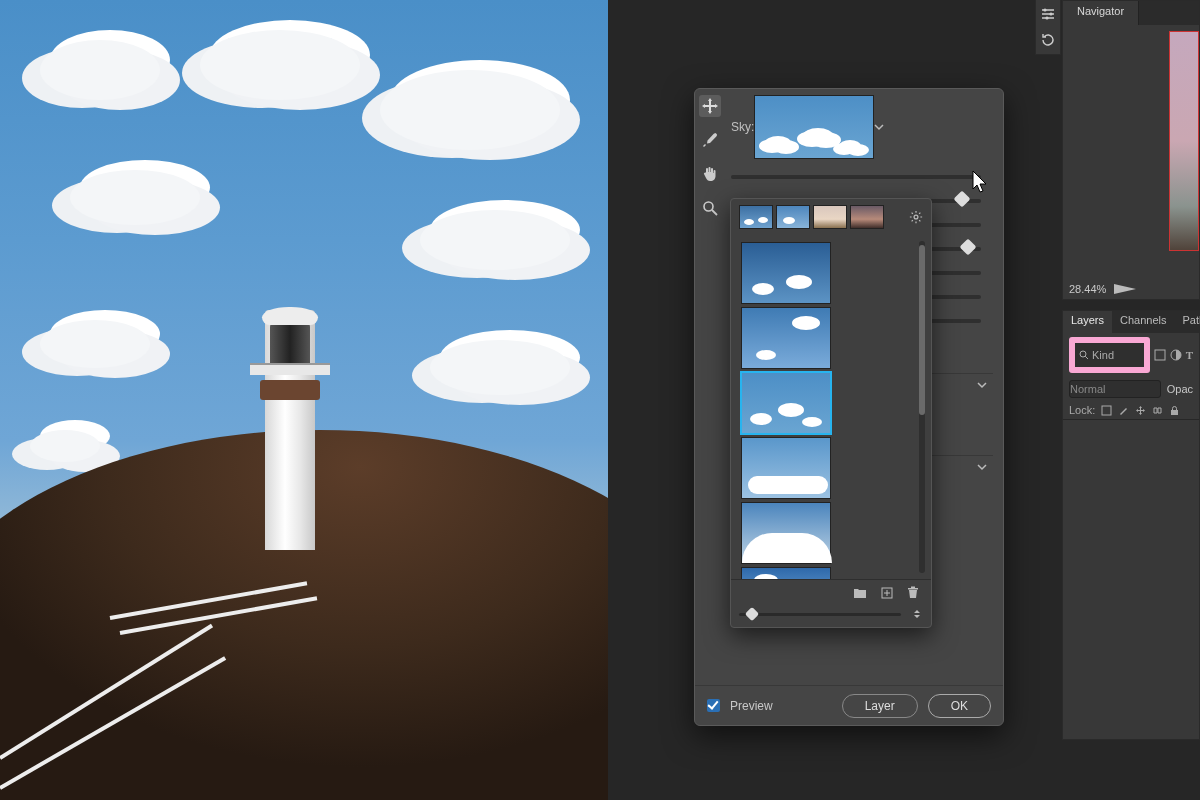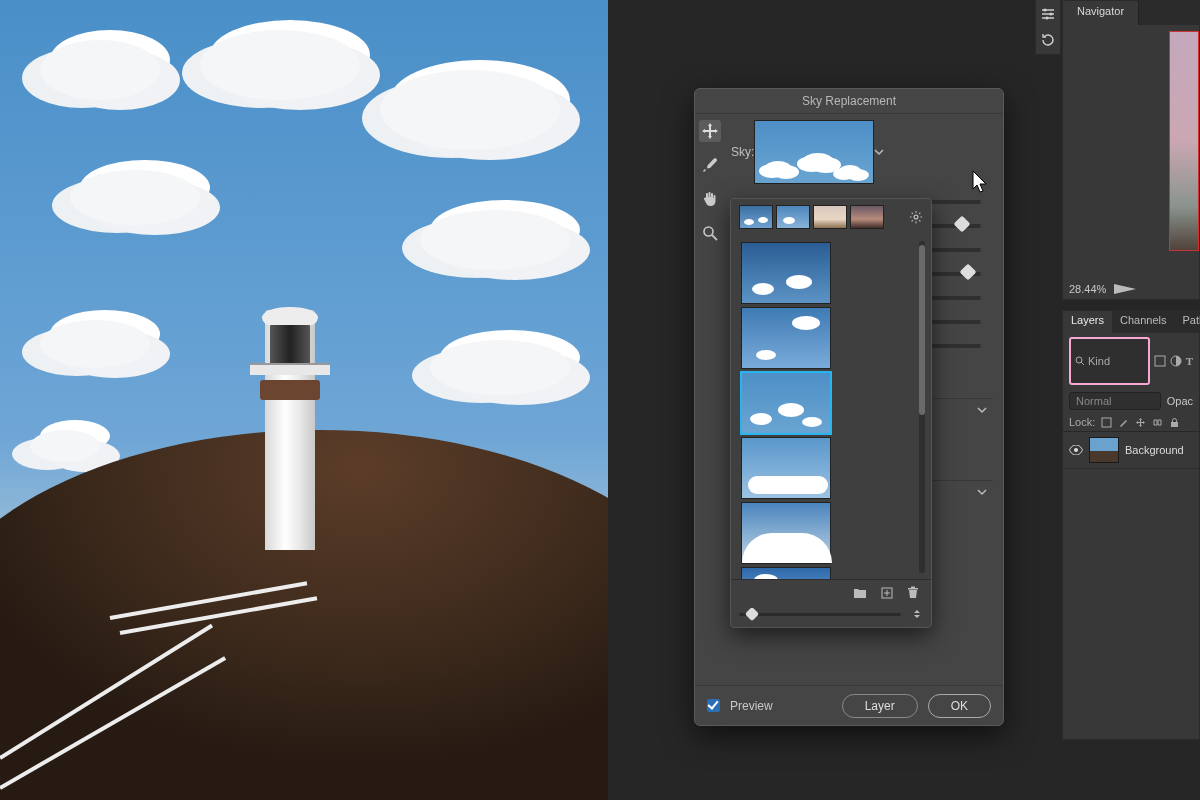--- a/index.html
+++ b/index.html
@@ -131,24 +131,24 @@
                border:1px solid #c33;}
   .nav-zoom { position:absolute; left:6px; bottom:4px; right:6px; display:flex; align-items:center; gap:8px; font-size:11px;}
   .nav-zoom .tri{width:0;height:0;border-left:22px solid #bbb;border-top:5px solid transparent;border-bottom:5px solid transparent;}
 
   
   .layers-panel { left:1062px; top:310px; width:138px; height:430px;}
   .lay-tabs { display:flex; background:#2b2b2b; height:22px; font-size:11px;}
   .lay-tabs div{ padding:3px 8px; color:#bbb;}
   .lay-tabs div.active{ background:#383838; color:#e8e8e8;}
   .lay-row1 { display:flex; align-items:center; padding:4px 6px; gap:4px; font-size:11px; color:#aaa;}
-  .kind-dd { flex:1; background:#2f2f2f; border:2px solid #f9a8d4; border-radius:3px;
-             padding:16px 4px; display:flex; align-items:center; gap:3px;}
+  .kind-dd { flex:1; background:#2f2f2f; border:6px solid #f9a8d4; border-radius:3px;
+             padding:6px 4px; display:flex; align-items:center; gap:3px;}
   .mode-row { display:flex; align-items:center; padding:3px 6px; gap:6px; font-size:11px;}
-  .mode-dd { flex:1; background:#2f2f2f;border:1px solid #222;border-radius:3px;padding:2px 6px;color:#888;}
+  .mode-dd { flex:1; background:#2f2f2f;border:1px solid #222;border-radius:3px;padding:2px 0;color:#888;}
   .lock-row { display:flex; align-items:center; gap:6px; padding:3px 6px; color:#aaa; font-size:11px;}
   .layer-list { border-top:1px solid #272727;}
   .layer { display:flex; align-items:center; gap:6px; padding:5px 6px; border-bottom:1px solid #2c2c2c;}
   .layer .eye{ width:14px; color:#ddd; text-align:center;}
   .layer .lthumb{ width:30px; height:26px; border:1px solid #1a1a1a; background:#fff;}
   .layer .lthumb.scene{ background:linear-gradient(#6aa2cf 55%,#4b382c 55%);}
   .layer .lname{ font-size:11px; color:#ddd;}
 
   
   .cursor{position:absolute; left:972px; top:170px; color:#fff; font-size:20px; pointer-events:none;}
@@ -183,21 +183,20 @@
     <div class="rail" style="left:0;bottom:40px;width:250px;transform:rotate(-32deg);"></div>
     <div class="rail" style="left:0;bottom:10px;width:260px;transform:rotate(-30deg);"></div>
     <div class="rail" style="left:110px;bottom:180px;width:200px;transform:rotate(-10deg);"></div>
     <div class="rail" style="left:120px;bottom:165px;width:200px;transform:rotate(-10deg);"></div>
   </div>
 </div>
 
 <div class="workspace"></div>
 
 <div class="dialog">
-  <div class="dialog-title">Sky Replacement</div>
 
   <div class="dialog-body">
     <div class="tool-col">
       <div class="tool-btn active">
         <svg width="16" height="16" viewBox="0 0 16 16">
             <path fill="#ddd" d="M8 0l2 3H9v4h4V6l3 2-3 2V9H9v4h1l-2 3-2-3h1V9H3v1L0 8l3-2v1h4V3H6z"></path>
           </svg>
       </div>
       <div class="tool-btn">
         <svg width="16" height="16" viewBox="0 0 16 16">
@@ -449,30 +448,20 @@
       </span>
     <span>
         <svg width="11" height="11" viewBox="0 0 11 11">
           <rect x="2" y="5" width="7" height="5" fill="#aaa"></rect>
           <path d="M3.5 5V3.5a2 2 0 014 0V5" fill="none" stroke="#aaa"></path>
         </svg>
       </span>
   </div>
 
   <div class="layer-list">
-    <div class="layer">
-      <span class="eye">
-        <svg width="14" height="10" viewBox="0 0 14 10">
-            <path d="M7 0C3 0 .7 4 .7 5S3 10 7 10s6.3-4 6.3-5S11 0 7 0z" fill="none" stroke="#ddd"></path>
-            <circle cx="7" cy="5" r="2" fill="#ddd"></circle>
-          </svg>
-      </span>
-      <div class="lthumb scene"></div>
-      <span class="lname">Background</span>
-    </div>
   </div>
 </div>
 
 <div class="cursor">
   <svg width="18" height="24" viewBox="0 0 18 24">
       <path d="M1 1l0 18 4-4 3 7 3-1-3-7 6 0z" fill="#fff" stroke="#000" stroke-width="1"></path>
     </svg>
 </div>
 
 </body></html>

